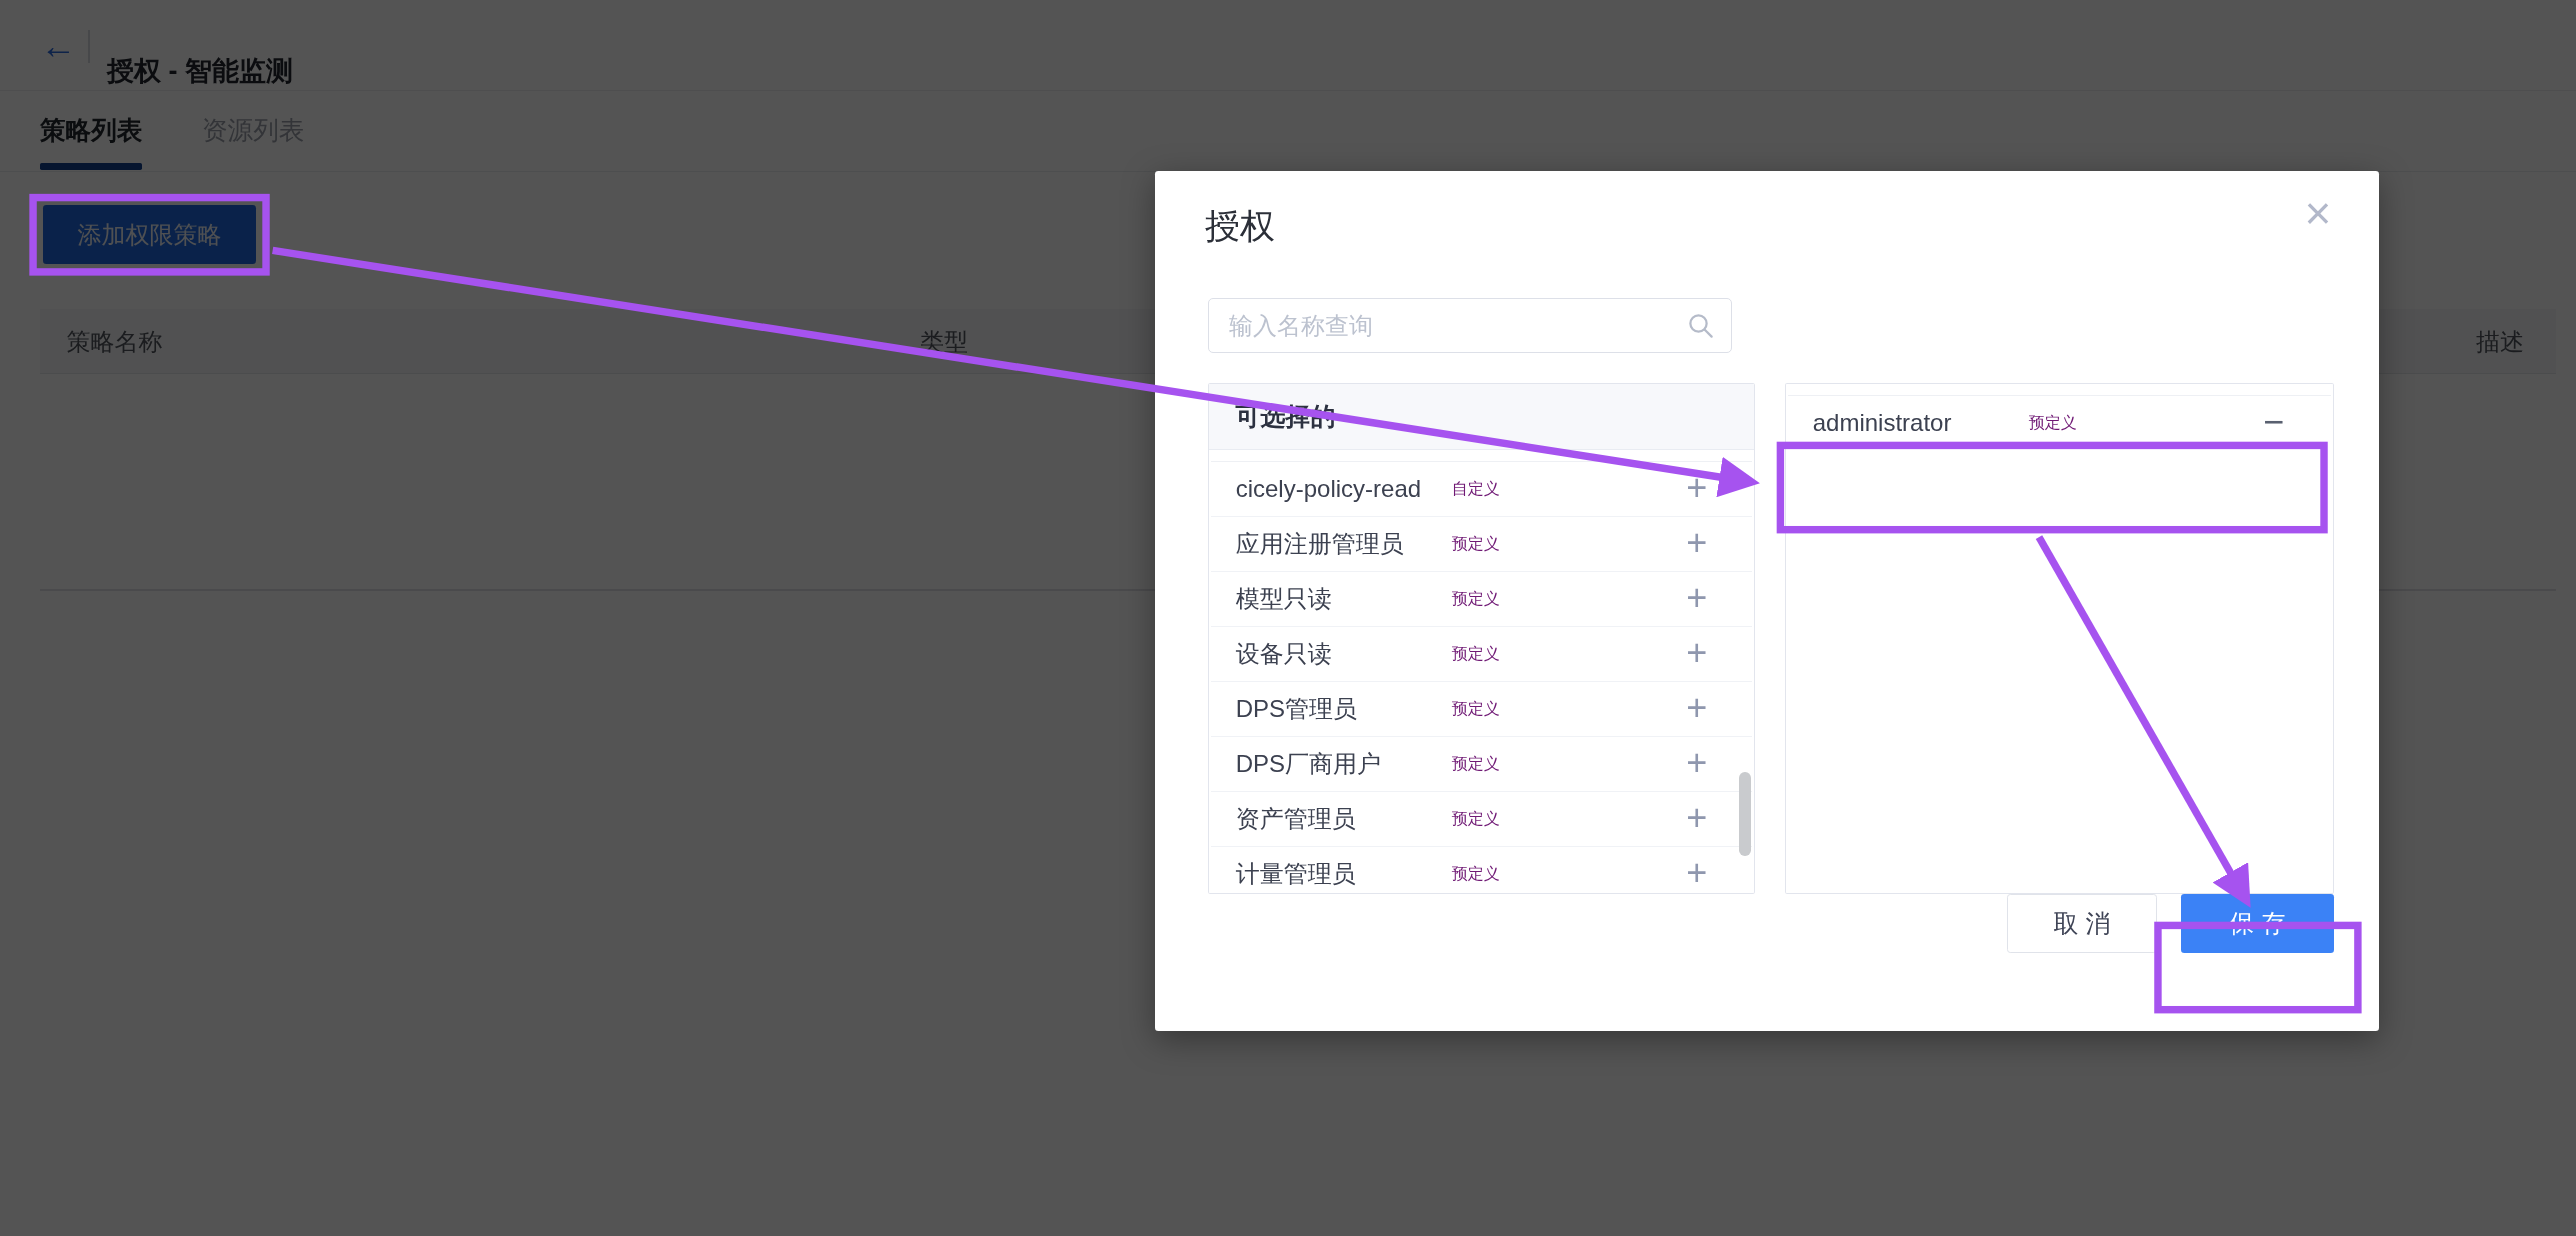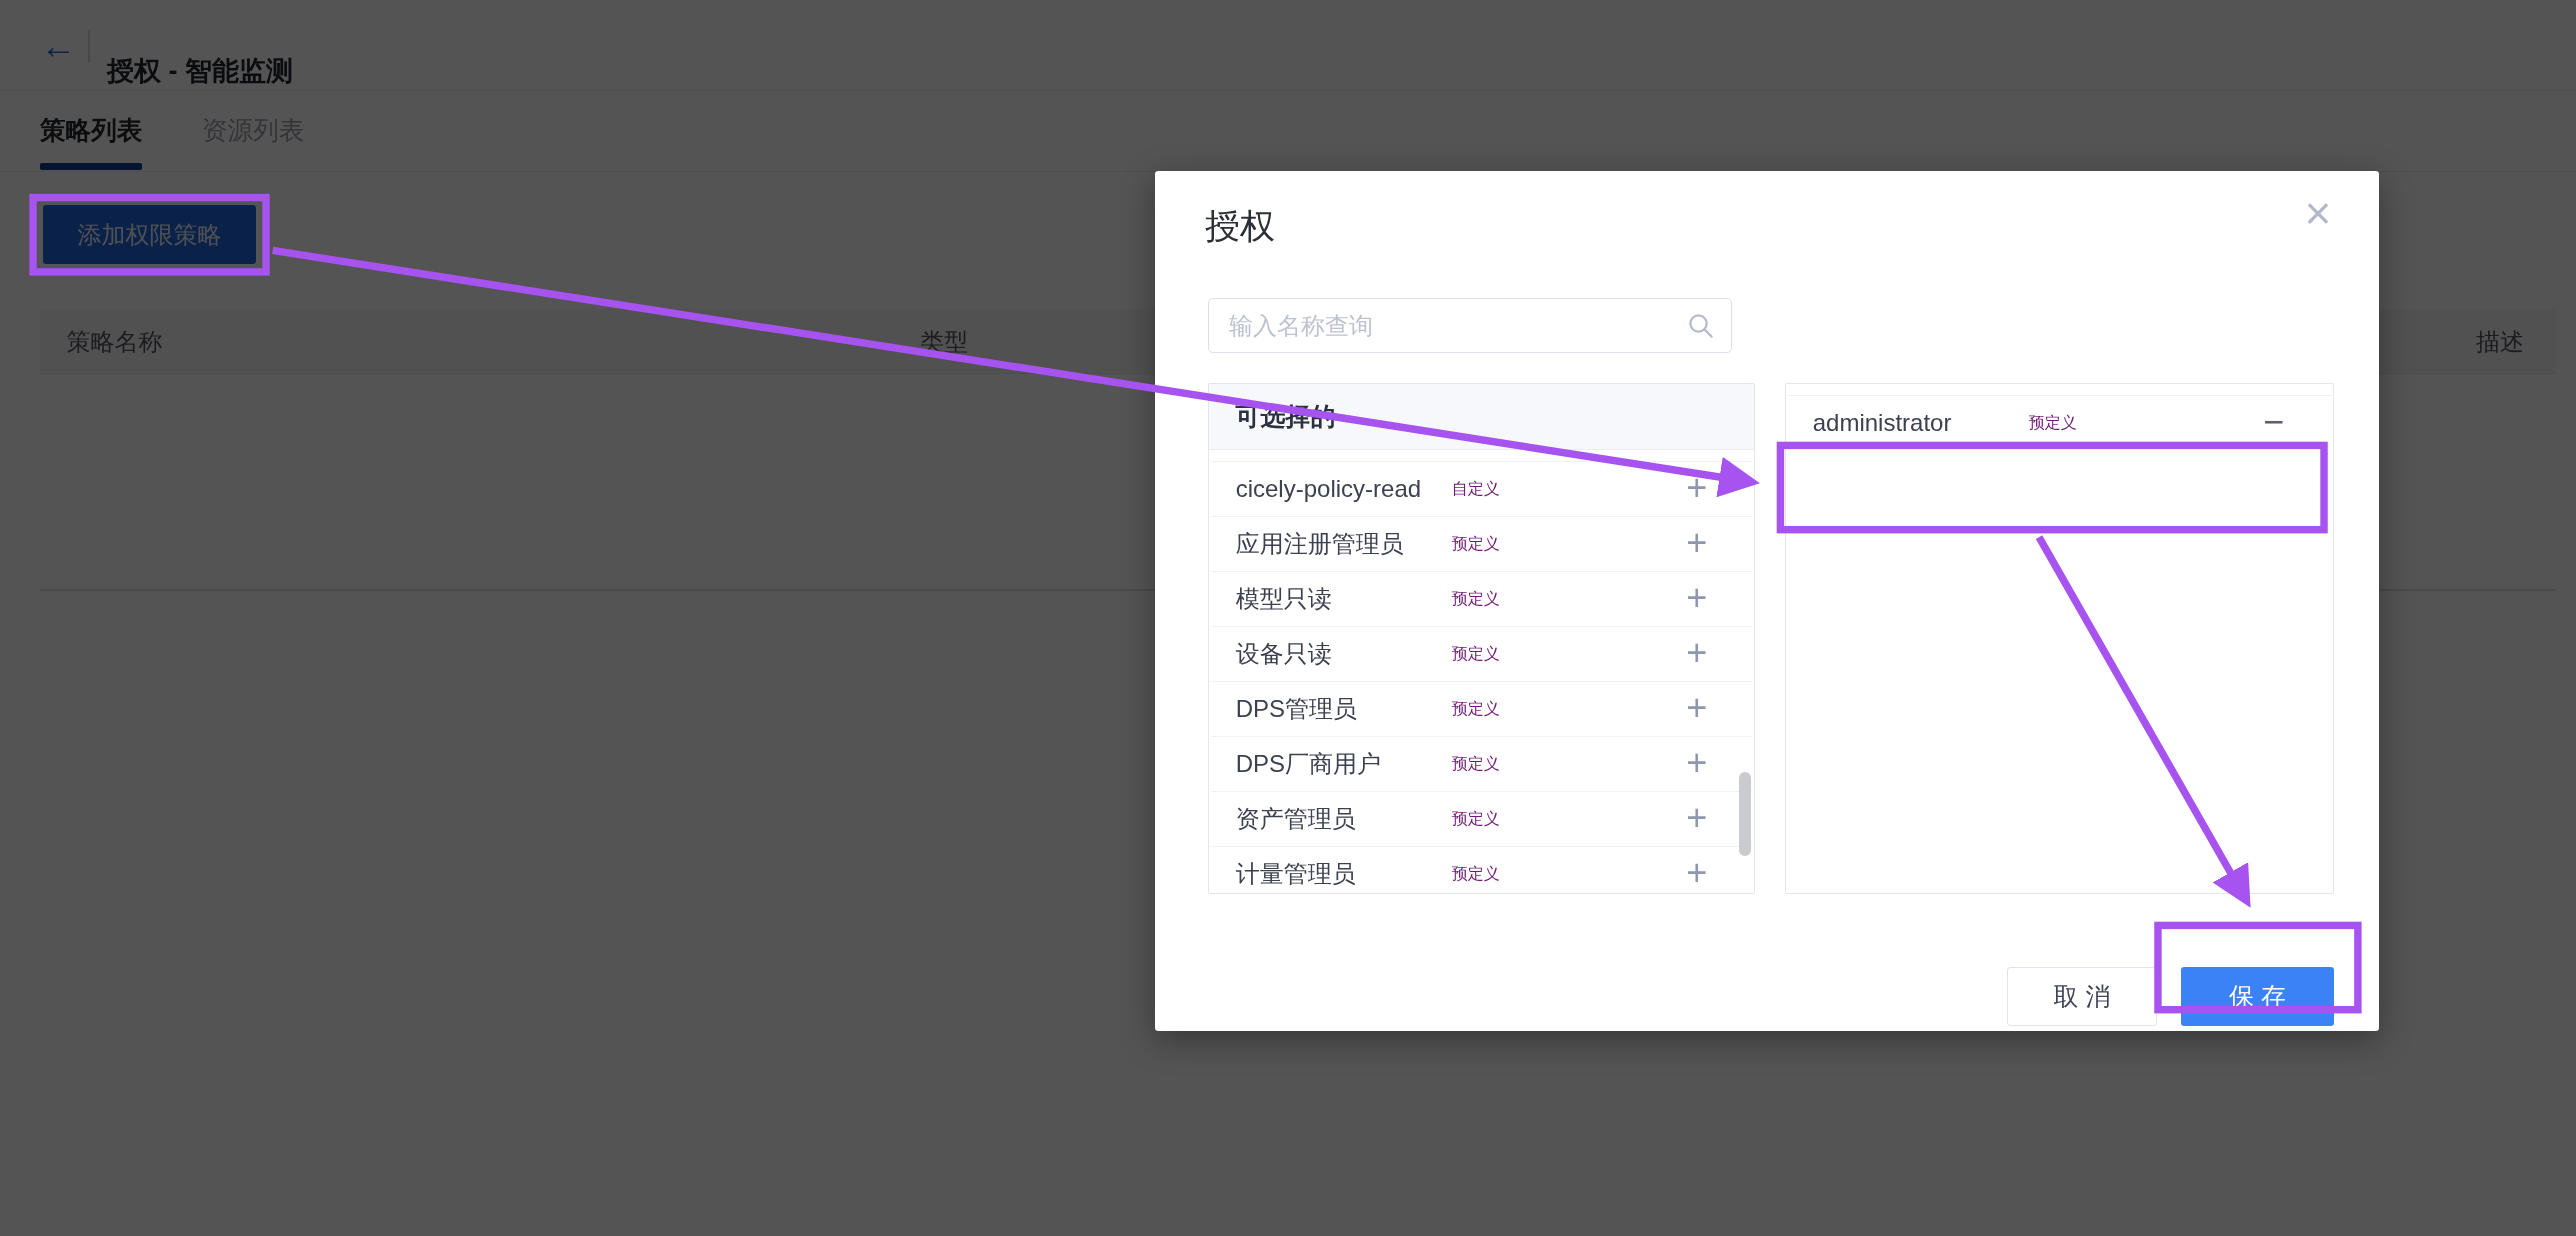--- a/index.html
+++ b/index.html
@@ -50,21 +50,21 @@
   .plist-topline{height:11.6px;border-bottom:1.7px solid #eef0f4;margin:0 1.7px;}
   .prow{position:relative;height:55px;border-bottom:1.7px solid #f0f2f6;margin:0 1.7px;cursor:default;}
   .prow:last-child{border-bottom:none;}
   .prow .pname{position:absolute;left:25px;top:0;line-height:53px;font-size:24px;color:#3c4150;}
   .prow .ptype{position:absolute;left:241px;top:0;line-height:53px;font-size:16px;color:#701a75;}
   .prow .pop{position:absolute;left:461px;top:0;width:50px;line-height:51px;font-size:36px;text-align:center;cursor:pointer;font-weight:300;}
   .pop.add{color:#8f97ae;}
   .pop.remove{color:#596070;font-weight:400;}
   .scroll-thumb{position:absolute;right:3.3px;top:388px;width:11.6px;height:84px;background:#c9cbce;border-radius:5.8px;cursor:pointer;}
 
-  .modal-btn{position:absolute;top:796px;height:59px;border-radius:3.3px;font-size:25px;display:flex;align-items:center;justify-content:center;cursor:pointer;}
+  .modal-btn{position:absolute;top:723px;height:59px;border-radius:3.3px;font-size:25px;display:flex;align-items:center;justify-content:center;cursor:pointer;}
   .btn-cancel{left:852px;width:150px;background:#fff;border:1.7px solid #e0e3ea;color:#3f4456;}
   .btn-save{left:1026px;width:153px;background:#3b82f6;border:none;color:#ffffff;}
 
   
   .annot{position:absolute;inset:0;z-index:40;pointer-events:none;}
 </style>
 </head>
 <body>
 
 <div class="stage">

